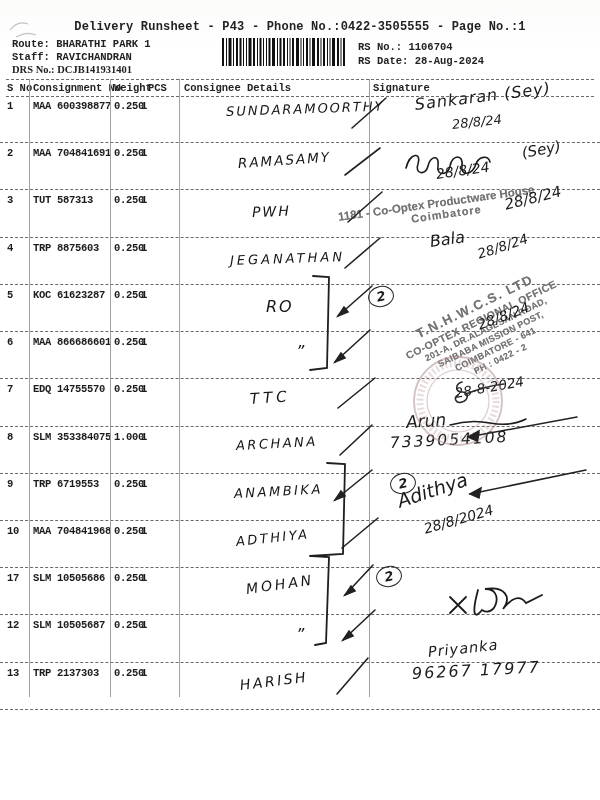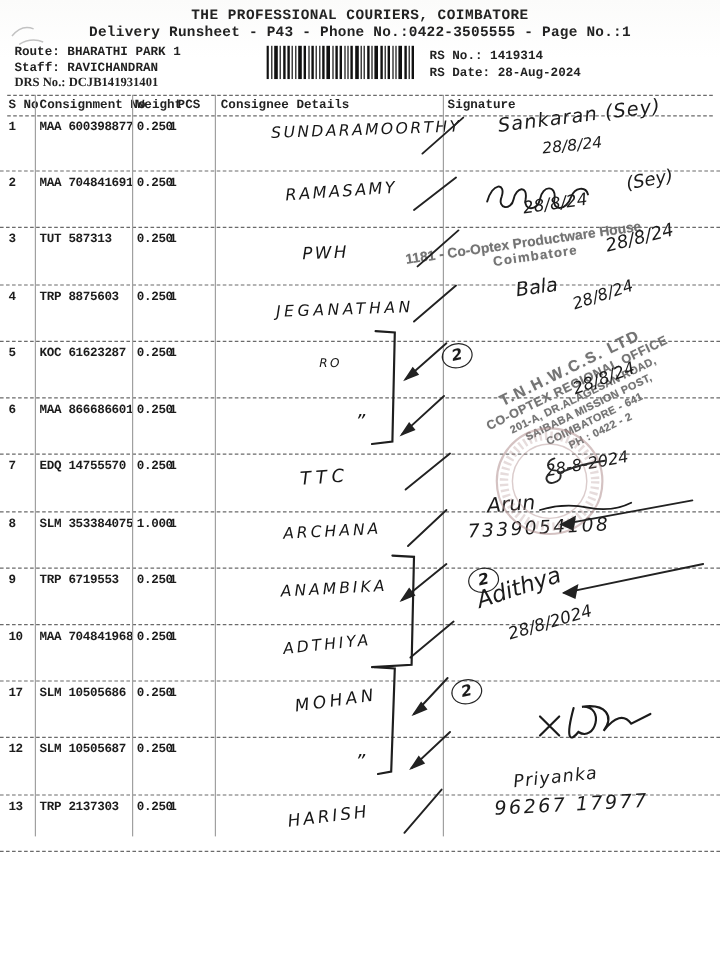--- a/index.html
+++ b/index.html
@@ -37,21 +37,20 @@
       display:flex;align-items:center;justify-content:center;font-family:"DejaVu Sans",sans-serif;
       font-style:italic;font-weight:bold;font-size:13px;color:#1b1b1b;transform:rotate(-12deg);}
   .barcode{position:absolute;left:222px;top:38px;width:130px;height:28px;}
   svg.anno{position:absolute;left:0;top:0;pointer-events:none;}
 </style>
 </head>
 <body>
 
 <div class="sheet">
 
-  <div class="pr title">THE PROFESSIONAL COURIERS, COIMBATORE</div>
   <div class="pr subtitle">Delivery Runsheet - P43 - Phone No.:0422-3505555 - Page No.:1</div>
 
   <div class="pr meta" style="left:12px;top:38px;">
     <span>Route:</span>
     <span>BHARATHI PARK 1</span>
   </div>
   <div class="pr meta" style="left:12px;top:51px;">
     <span>Staff:</span>
     <span>RAVICHANDRAN</span>
   </div>
@@ -97,21 +96,21 @@
         <rect x="107.5" y="0" width="1" height="28" fill="#111"></rect>
         <rect x="110" y="0" width="3" height="28" fill="#111"></rect>
         <rect x="115" y="0" width="2" height="28" fill="#111"></rect>
         <rect x="118.5" y="0" width="1" height="28" fill="#111"></rect>
         <rect x="121" y="0" width="2" height="28" fill="#111"></rect>
       </svg>
   </div>
 
   <div class="pr meta" style="left:358px;top:41px;">
     <span>RS No.:</span>
-    <span>1419314</span>
+    <span>1106704</span>
   </div>
   <div class="pr meta" style="left:358px;top:55px;">
     <span>RS Date:</span>
     <span>28-Aug-2024</span>
   </div>
 
   <div class="thead">
     <div class="dashline" style="top:0;"></div>
     <div class="pr" style="left:7px;">S No</div>
     <div class="pr" style="left:33px;">Consignment No</div>
@@ -152,21 +151,21 @@
     <div class="cell c-weight">0.250</div>
     <div class="cell c-pcs">1</div>
     <div class="c-consignee-hw" style="left: 230px; top: 16px; font-size: 13px; letter-spacing: 3px; transform: rotate(-2deg);">JEGANATHAN</div>
   </div>
 
   <div class="trow">
     <div class="cell c-sno">5</div>
     <div class="cell c-consignment">KOC 61623287</div>
     <div class="cell c-weight">0.250</div>
     <div class="cell c-pcs">1</div>
-    <div class="c-consignee-hw" style="left: 266px; top: 14px; font-size: 10px; letter-spacing: 2px; transform: rotate(0deg);">RO</div>
+    <div class="c-consignee-hw" style="left: 266px; top: 14px; font-size: 16px; letter-spacing: 2px; transform: rotate(0deg);">RO</div>
   </div>
 
   <div class="trow">
     <div class="cell c-sno">6</div>
     <div class="cell c-consignment">MAA 866686601</div>
     <div class="cell c-weight">0.250</div>
     <div class="cell c-pcs">1</div>
     <div class="c-consignee-hw" style="left: 296px; top: 12px; font-size: 16px; letter-spacing: 0px; transform: rotate(0deg);">”</div>
   </div>
 

